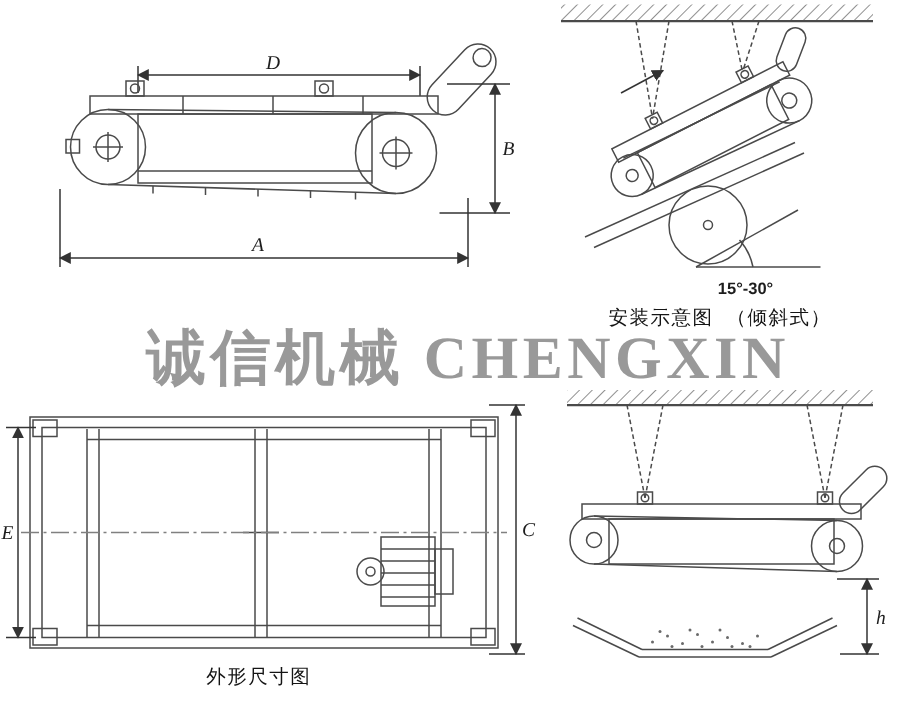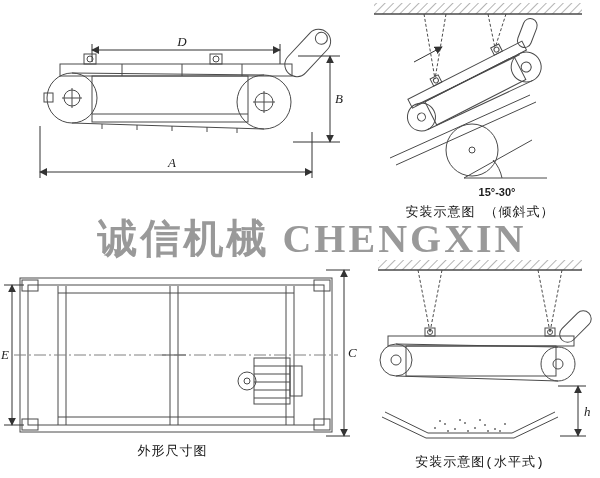--- a/index.html
+++ b/index.html
@@ -315,15 +315,14 @@
 
       <g class="dimln">
         <line x1="198" y1="134" x2="226" y2="134"></line>
         <line x1="200" y1="184" x2="226" y2="184"></line>
         <line x1="218" y1="134" x2="218" y2="184" marker-start="url(#arr4)" marker-end="url(#arr4)"></line>
       </g>
 
       <text class="dim" x="224" y="164">h</text>
     </svg>
   </div>
-  <div class="caption" style="left:362px; top:453px; width:236px;">安装示意图(水平式)</div>
 
 </div>
 
 </body></html>

